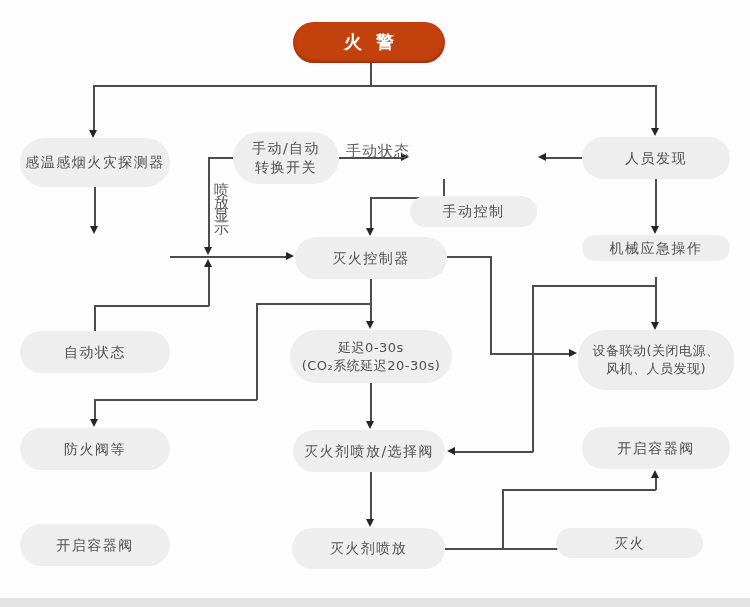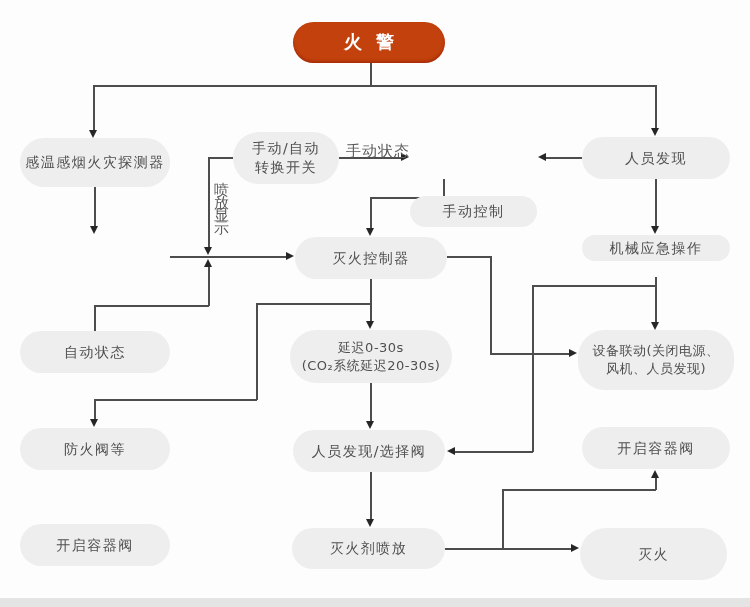--- a/index.html
+++ b/index.html
@@ -135,33 +135,33 @@
   <div class="node small-text" style="left:578px;top:330px;width:156px;height:60px;">
     <div>设备联动(关闭电源、</div>
     <div>风机、人员发现)</div>
   </div>
 
   <div class="node" style="left:20px;top:428px;width:150px;height:42px;">
     <div>防火阀等</div>
   </div>
 
   <div class="node" style="left:293px;top:430px;width:152px;height:42px;">
-    <div>人员发现/选择阀</div>
+    <div>灭火剂喷放/选择阀</div>
   </div>
 
   <div class="node" style="left:582px;top:427px;width:148px;height:42px;">
     <div>开启容器阀</div>
   </div>
 
   <div class="node" style="left:20px;top:524px;width:150px;height:42px;">
     <div>开启容器阀</div>
   </div>
 
   <div class="node" style="left:292px;top:528px;width:153px;height:41px;">
     <div>灭火剂喷放</div>
   </div>
 
-  <div class="node" style="left:580px;top:528px;width:147px;height:52px;text-align:right;">
+  <div class="node" style="left:556px;top:528px;width:147px;height:30px;text-align:right;">
     <div>灭火</div>
   </div>
 
   <div class="bottom-strip"></div>
 </div>
 
 </body></html>

